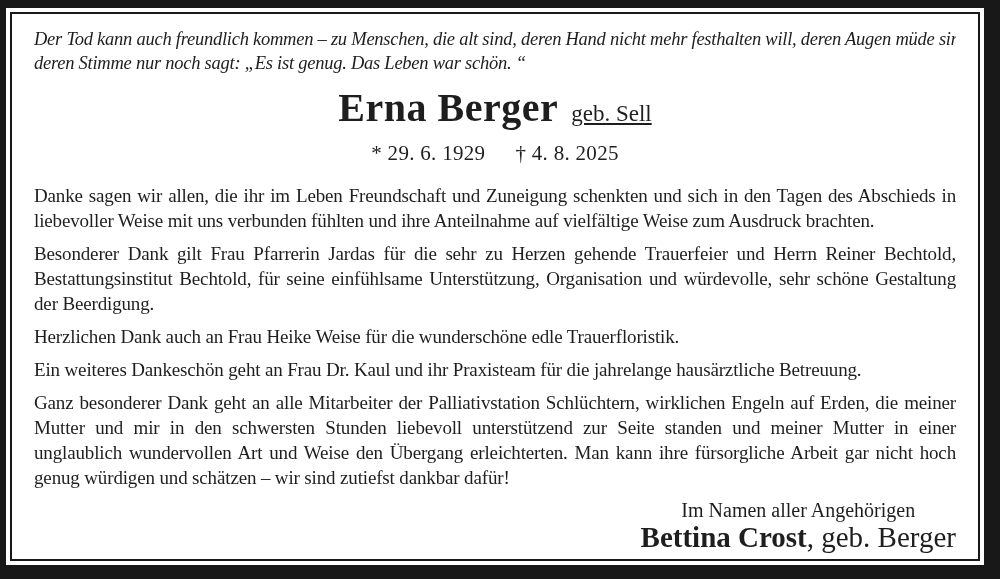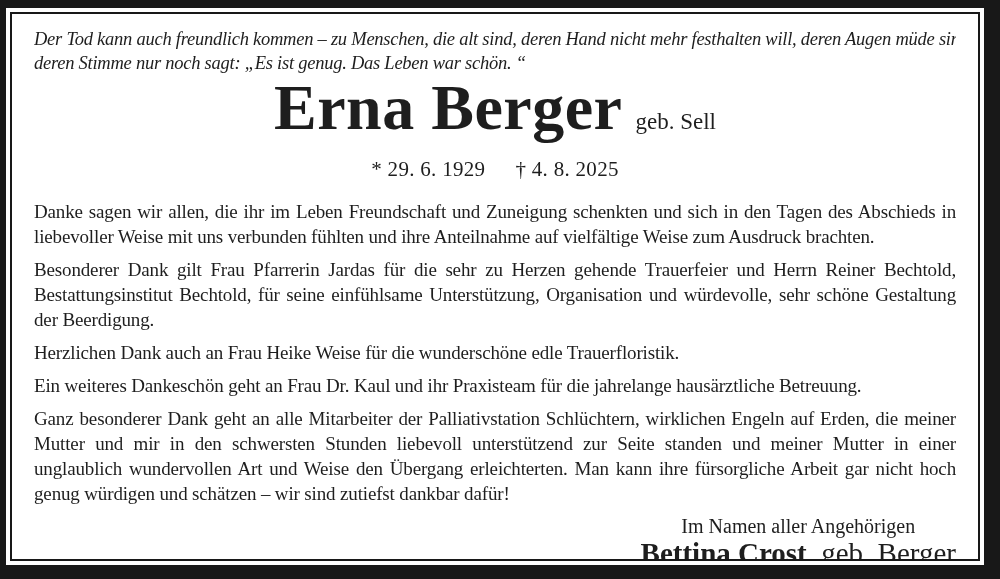--- a/index.html
+++ b/index.html
@@ -48,33 +48,34 @@
     overflow: hidden;
   }
   .name-row {
     display: flex;
     justify-content: center;
     align-items: baseline;
     line-height: 54px;
     margin-top: 1px;
   }
   .name-main {
-    font-size: 64px;
+    font-size: 40px;
     font-weight: bold;
     letter-spacing: 0.5px;
   }
   .name-maiden {
     font-size: 23px;
     margin-left: 13px;
+    text-decoration: underline;
   }
   .dates {
     text-align: center;
     font-size: 21px;
     line-height: 24px;
-    margin-top: 8px;
+    margin-top: 0;
     letter-spacing: 0.3px;
   }
   .dates .date-sep {
     display: inline-block;
     width: 30px;
   }
   .body-text {
     margin-top: 10px;
   }
   .body-text p {

